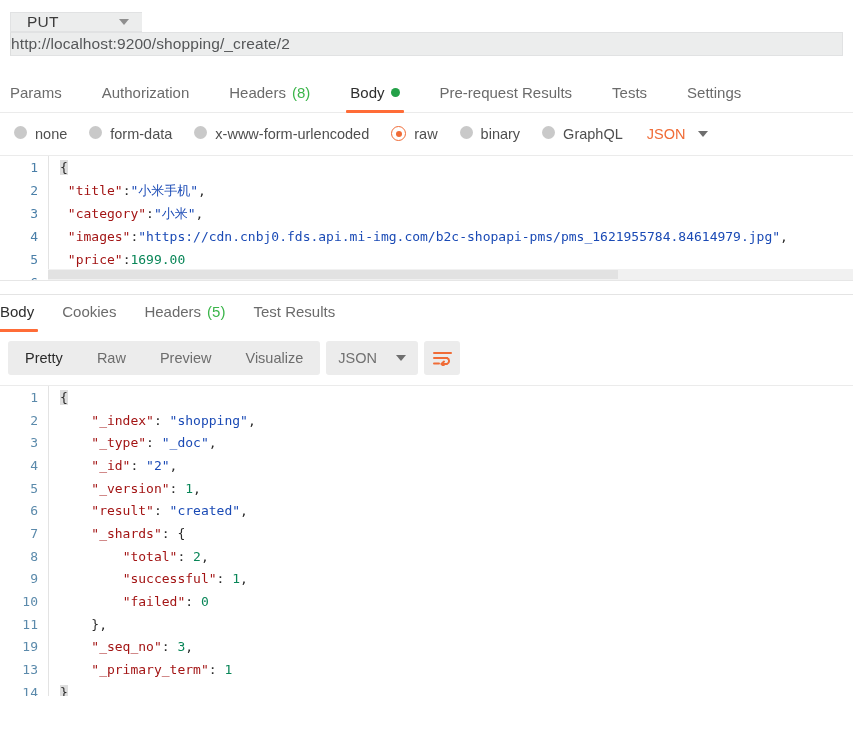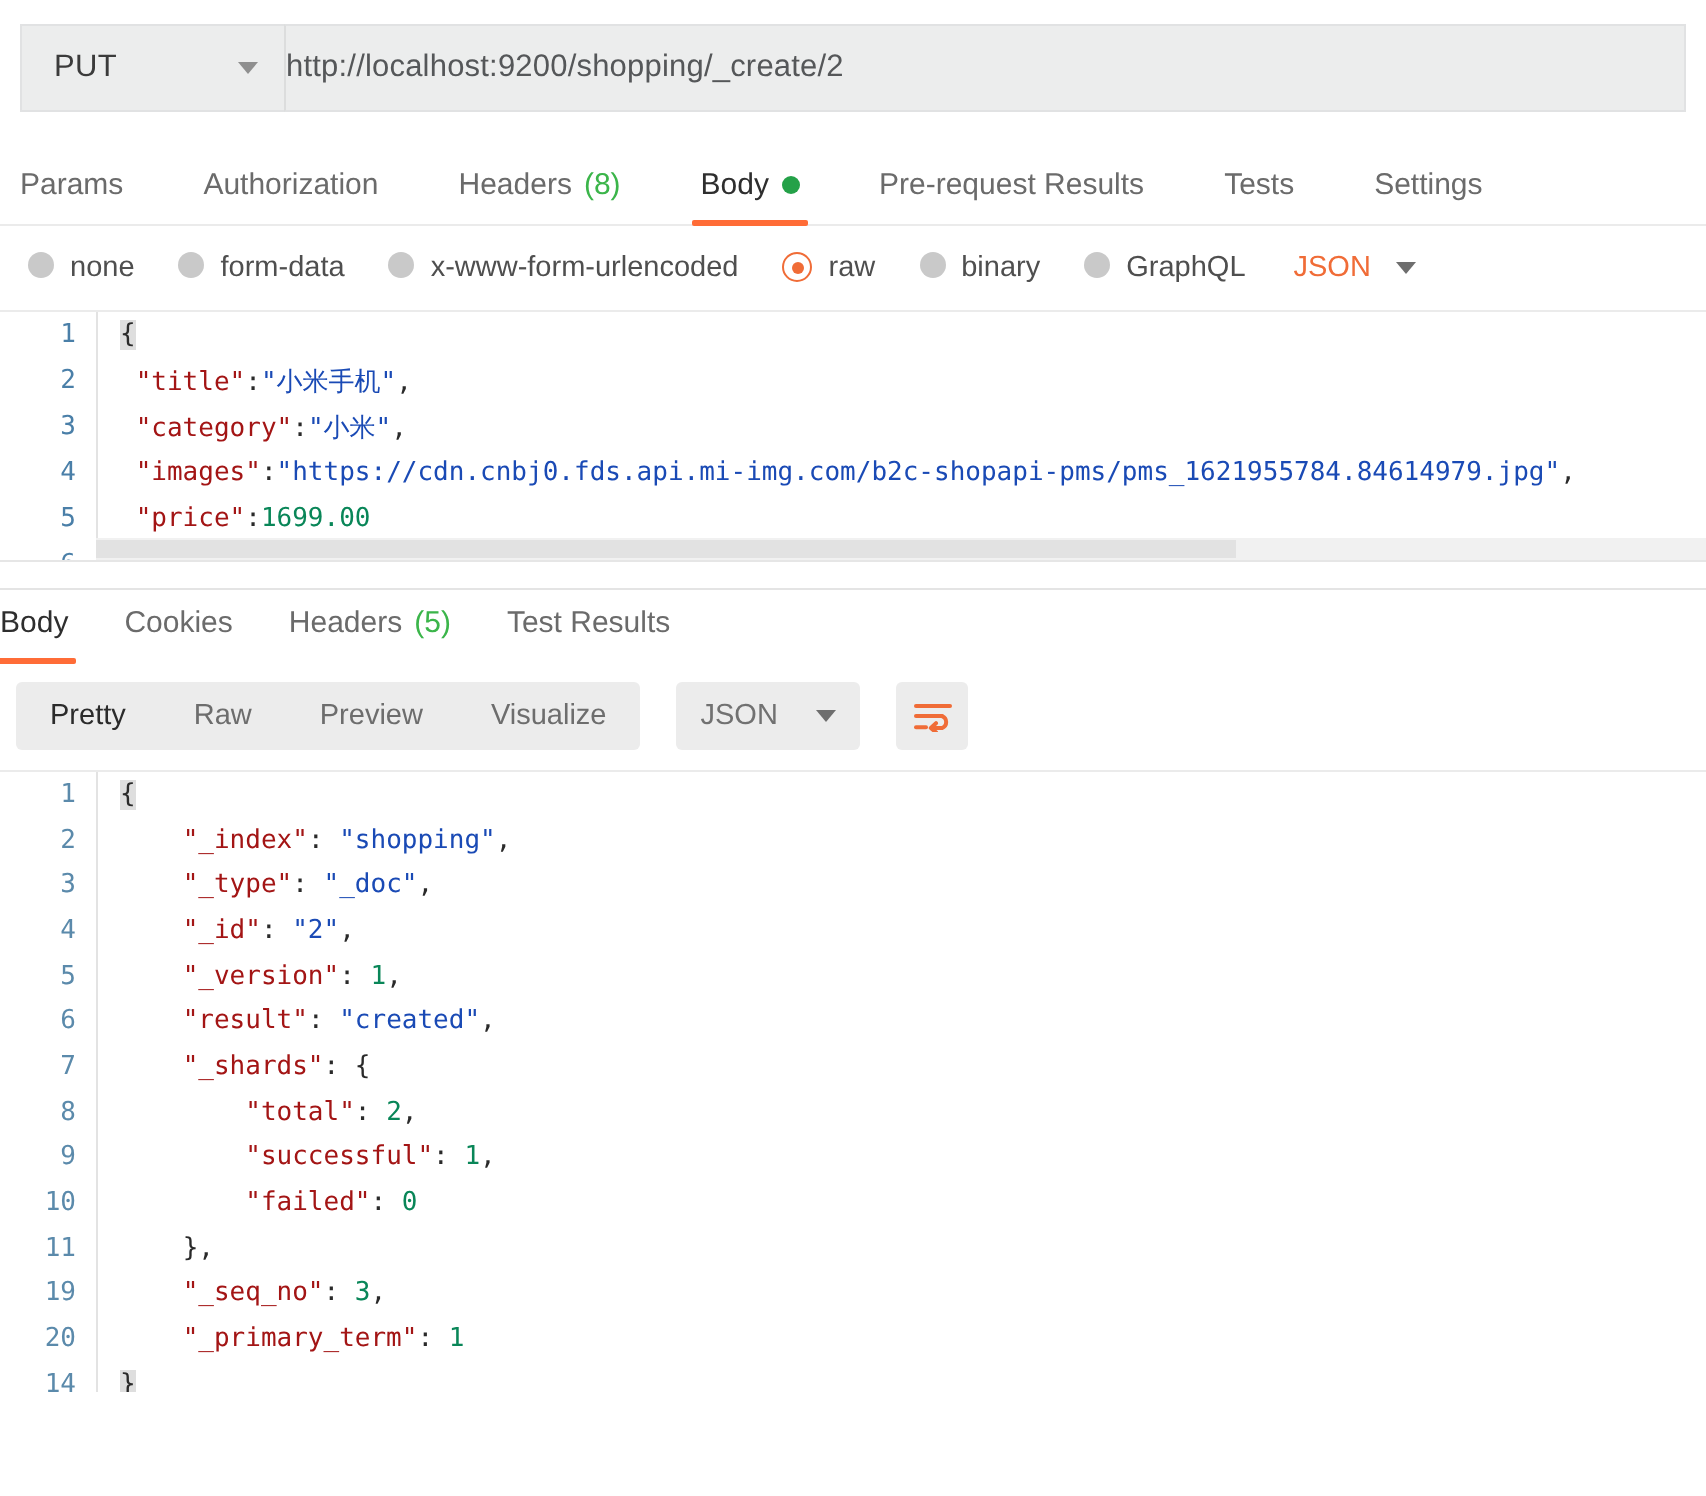--- a/index.html
+++ b/index.html
@@ -14,20 +14,21 @@
     position: relative;
   }
 
   
   .url-bar {
     display: flex;
     align-items: stretch;
     height: 44px;
     margin: 12px 0 0 10px;
     width: 833px;
+    flex-direction: column;
   }
   .method-select {
     width: 132px;
     background: #eceded;
     border: 1px solid #e1e2e3;
     border-right: none;
     display: flex;
     align-items: center;
     justify-content: space-between;
     padding: 0 13px 0 16px;
@@ -222,21 +223,21 @@
     height: 36px;
     padding-left: 0;
     position: relative;
   }
   .resp-tabs .tab { margin-right: 28px; font-size: 15px; }
   .resp-tabs .tab:first-child { margin-left: 0; }
 
   .resp-toolbar {
     display: flex;
     align-items: center;
-    gap: 18px;
+    gap: 6px;
     padding: 10px 0 10px 8px;
   }
   .seg-group {
     display: flex;
     background: #ececec;
     border-radius: 3px;
     overflow: hidden;
     height: 34px;
     align-items: center;
   }
@@ -411,16 +412,16 @@
       <div class="code-row"><span class="ln ln-resp">3</span><span class="code"><span class="p">    </span><span class="k">"_type"</span><span class="p">: </span><span class="s">"_doc"</span><span class="p">,</span></span></div>
       <div class="code-row"><span class="ln ln-resp">4</span><span class="code"><span class="p">    </span><span class="k">"_id"</span><span class="p">: </span><span class="s">"2"</span><span class="p">,</span></span></div>
       <div class="code-row"><span class="ln ln-resp">5</span><span class="code"><span class="p">    </span><span class="k">"_version"</span><span class="p">: </span><span class="n">1</span><span class="p">,</span></span></div>
       <div class="code-row"><span class="ln ln-resp">6</span><span class="code"><span class="p">    </span><span class="k">"result"</span><span class="p">: </span><span class="s">"created"</span><span class="p">,</span></span></div>
       <div class="code-row"><span class="ln ln-resp">7</span><span class="code"><span class="p">    </span><span class="k">"_shards"</span><span class="p">: </span><span class="p">{</span></span></div>
       <div class="code-row"><span class="ln ln-resp">8</span><span class="code"><span class="p">        </span><span class="k">"total"</span><span class="p">: </span><span class="n">2</span><span class="p">,</span></span></div>
       <div class="code-row"><span class="ln ln-resp">9</span><span class="code"><span class="p">        </span><span class="k">"successful"</span><span class="p">: </span><span class="n">1</span><span class="p">,</span></span></div>
       <div class="code-row"><span class="ln ln-resp">10</span><span class="code"><span class="p">        </span><span class="k">"failed"</span><span class="p">: </span><span class="n">0</span></span></div>
       <div class="code-row"><span class="ln ln-resp">11</span><span class="code"><span class="p">    </span><span class="p">},</span></span></div>
       <div class="code-row"><span class="ln ln-resp">19</span><span class="code"><span class="p">    </span><span class="k">"_seq_no"</span><span class="p">: </span><span class="n">3</span><span class="p">,</span></span></div>
-      <div class="code-row"><span class="ln ln-resp">20</span><span class="code"><span class="p">    </span><span class="k">"_primary_term"</span><span class="p">: </span><span class="n">1</span></span></div>
+      <div class="code-row"><span class="ln ln-resp">13</span><span class="code"><span class="p">    </span><span class="k">"_primary_term"</span><span class="p">: </span><span class="n">1</span></span></div>
       <div class="code-row"><span class="ln ln-resp">14</span><span class="code"><span class="br">}</span></span></div>
     </div>
 </div>
 
 </body></html>

